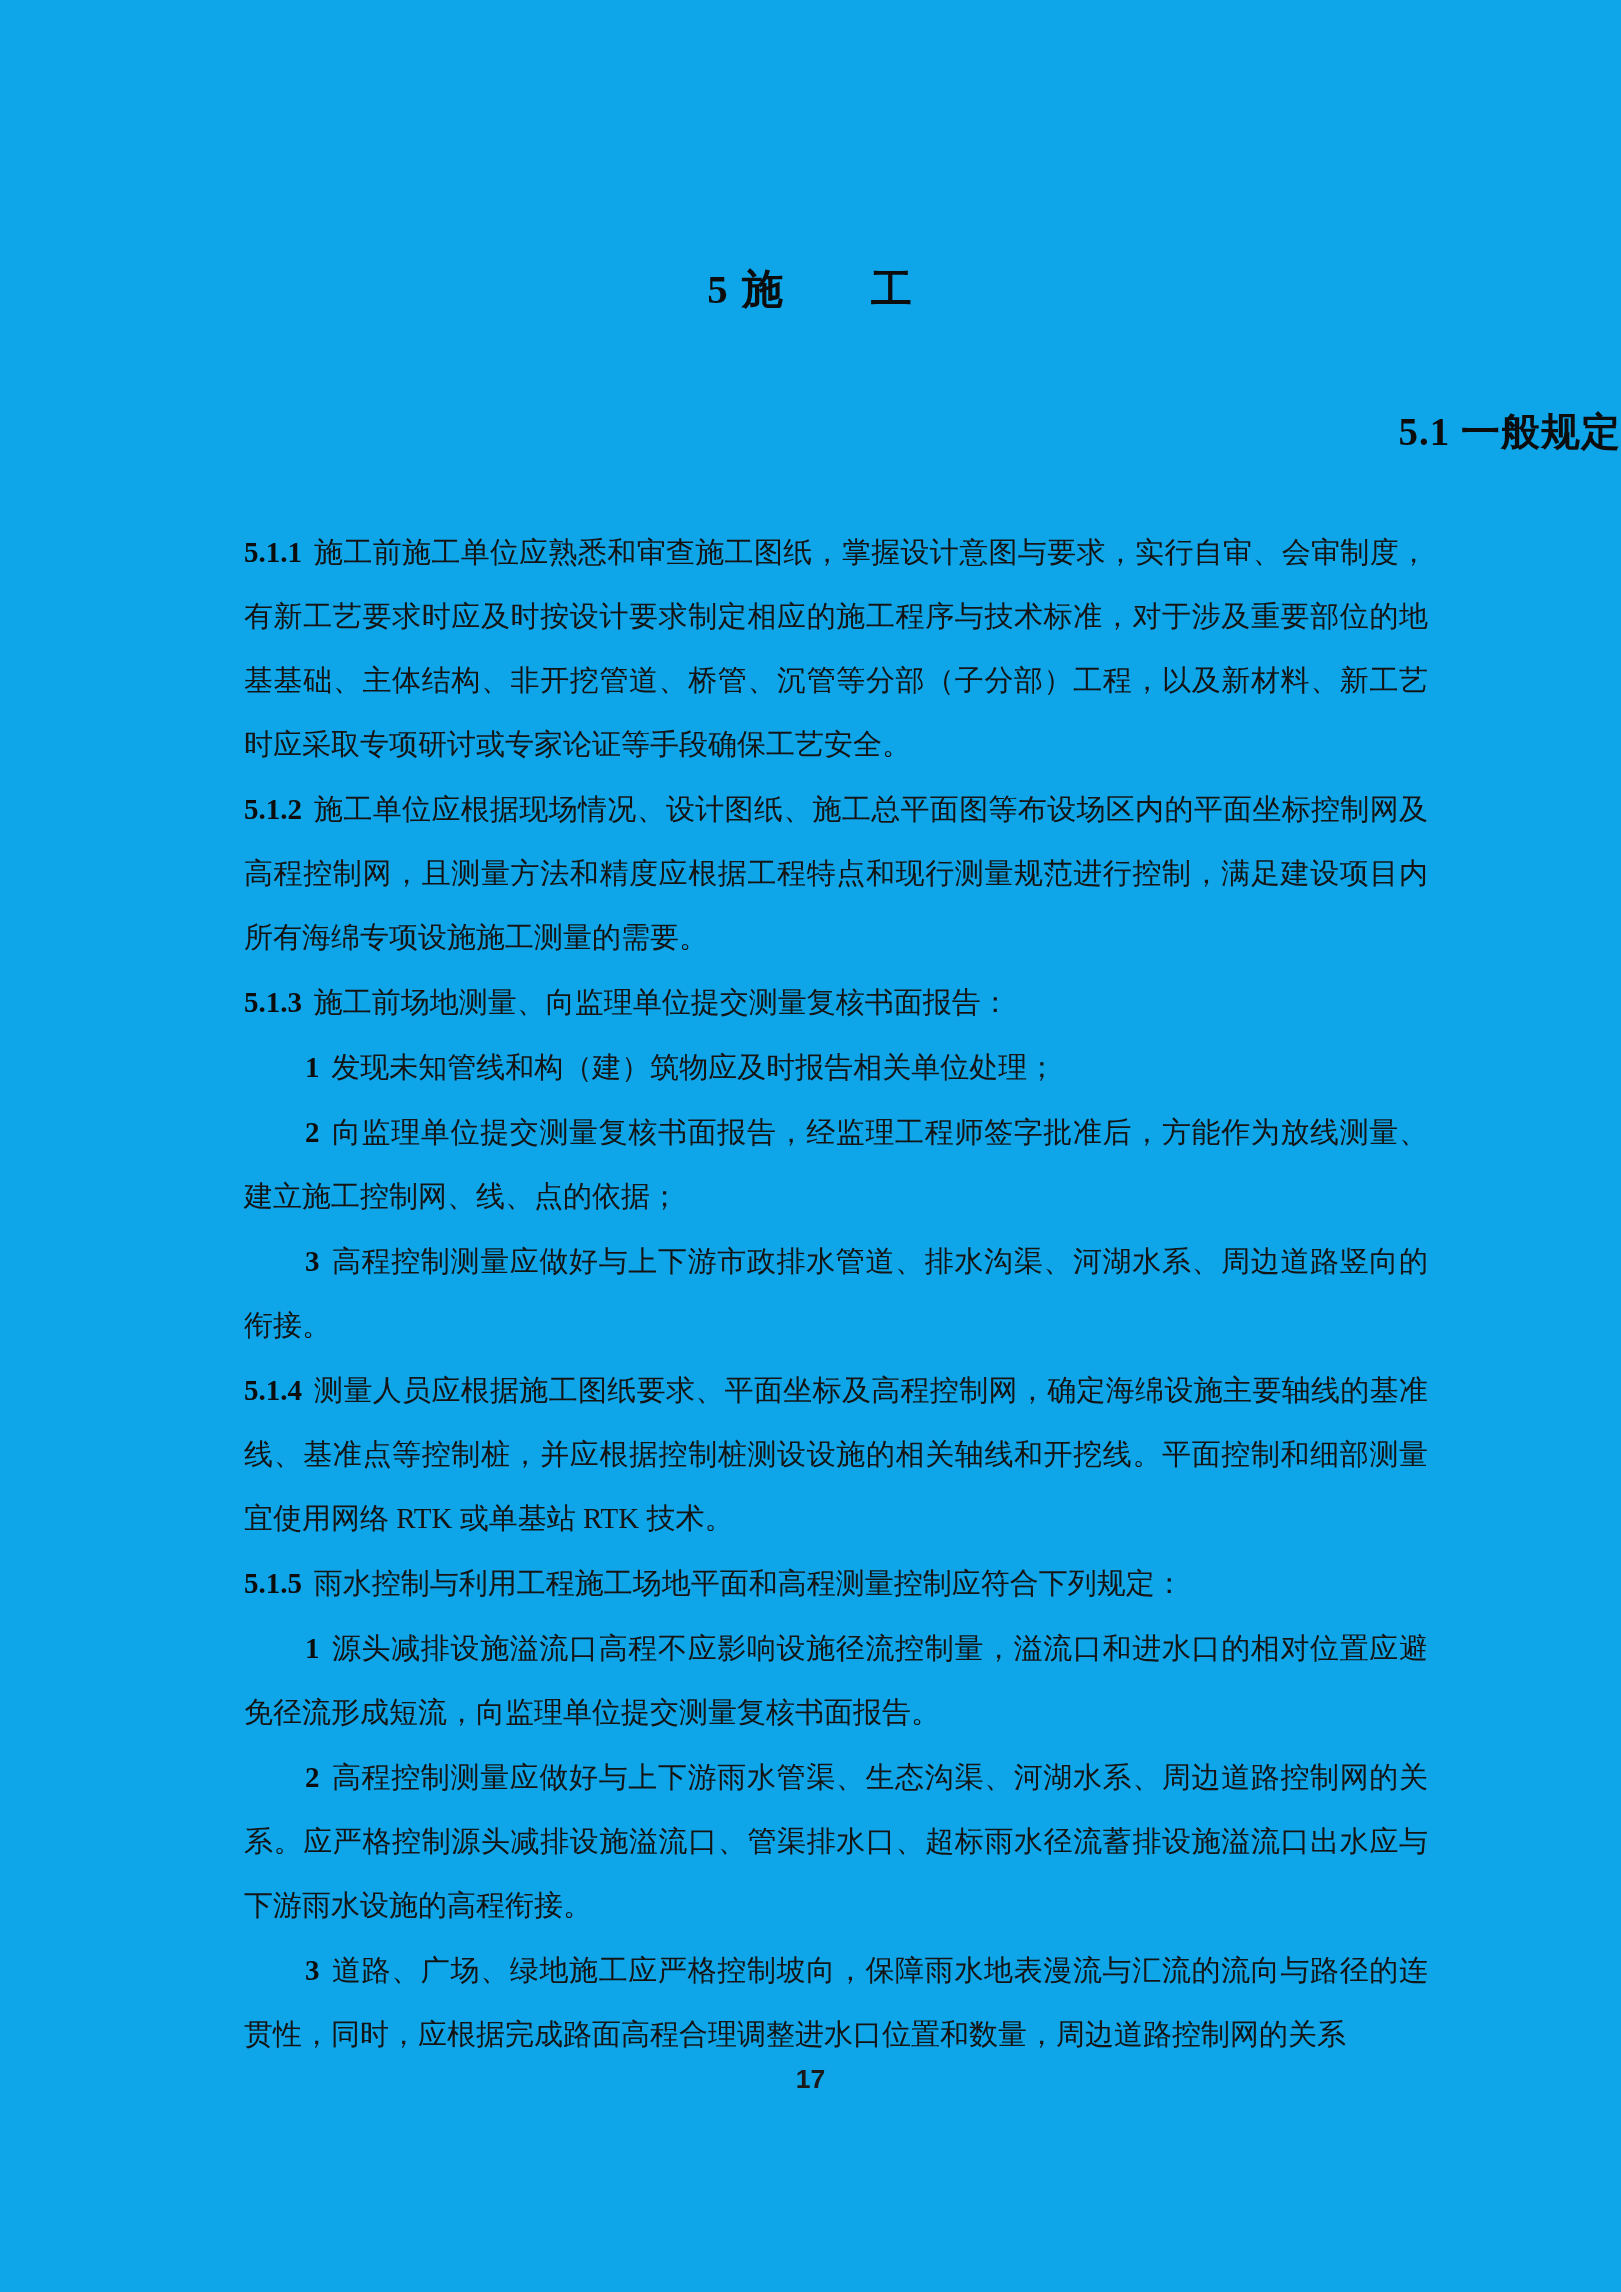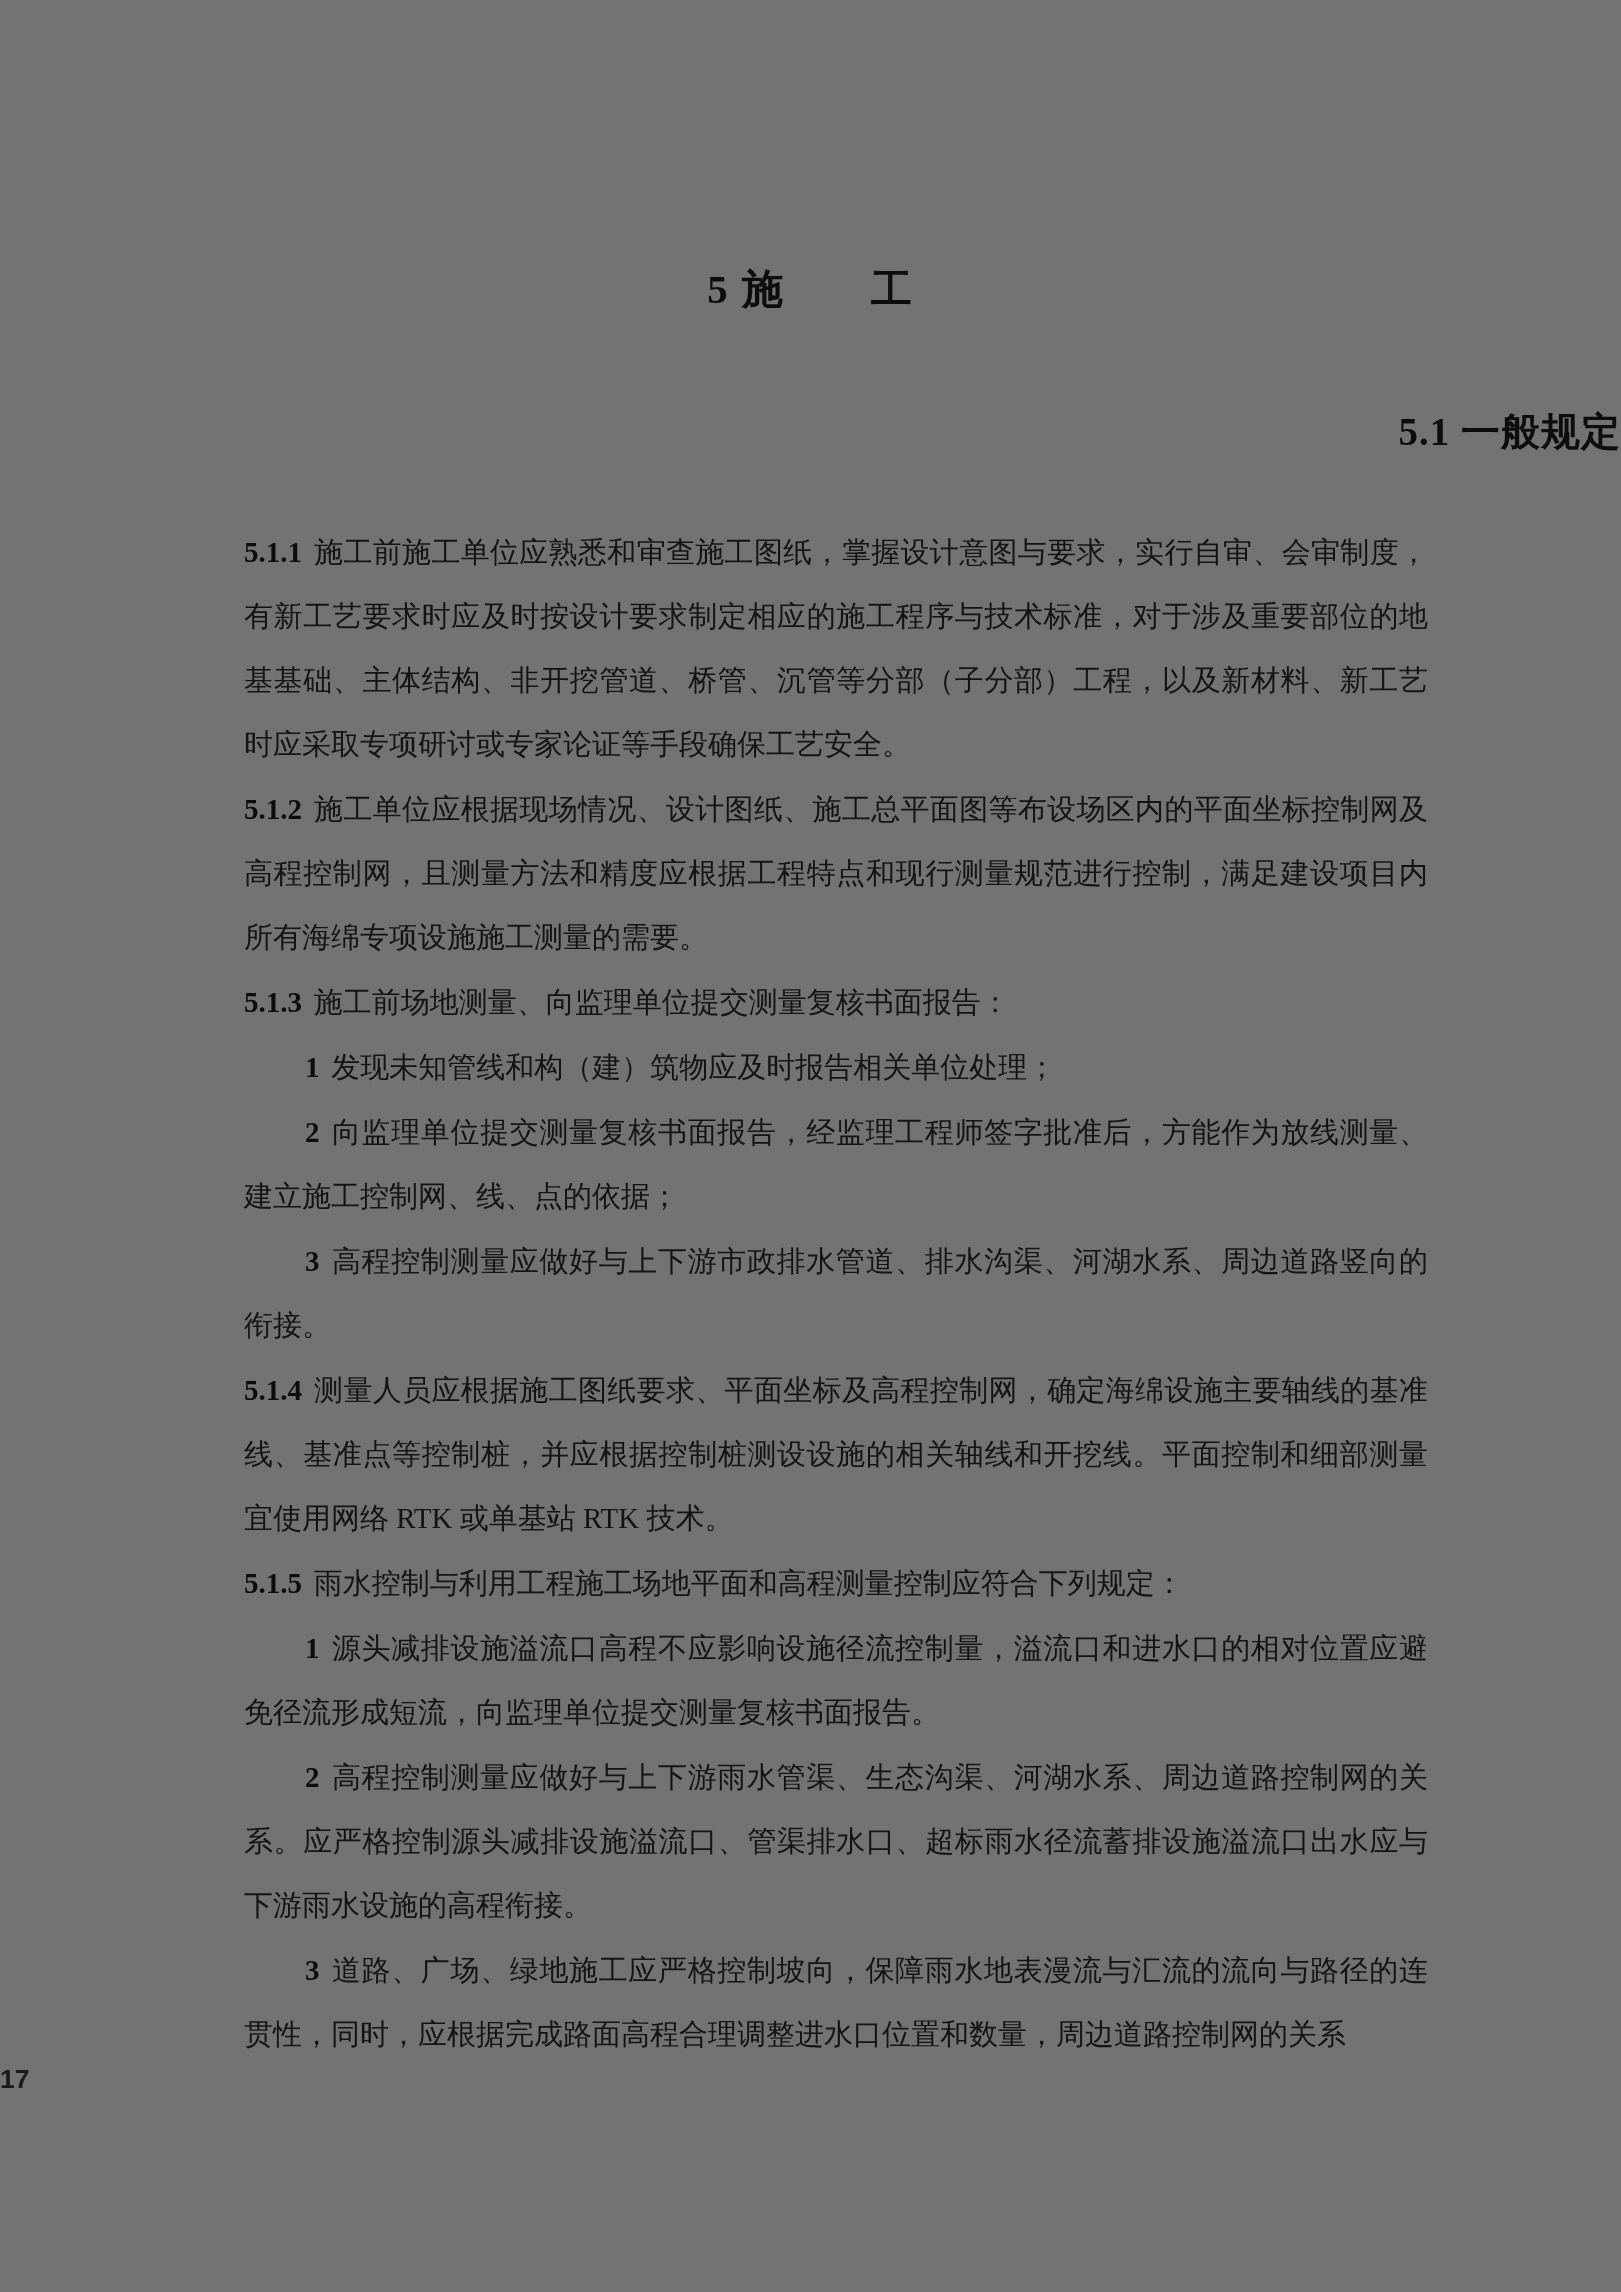--- a/index.html
+++ b/index.html
@@ -4,21 +4,21 @@
 <style>
   html, body {
     margin: 0;
     padding: 0;
     background: #ffffff;
   }
   .page {
     position: relative;
     width: 1621px;
     height: 2293px;
-    background: #737373;
+    background: #0ea5e9;
     color: #111111;
     font-family: "Liberation Serif", "DejaVu Serif", serif;
     overflow: hidden;
   }
   .chapter-title {
     margin: 0;
     padding-top: 267px;
     text-align: center;
     font-size: 41px;
     line-height: 45px;
@@ -52,20 +52,21 @@
   .num {
     font-weight: bold;
     padding-right: 11.8px;
     color: #0d0d0d;
   }
   .page-number {
     position: absolute;
     top: 2064px;
     left: 0;
     width: 100%;
+    text-align: center;
     font-family: "Liberation Sans", "DejaVu Sans", sans-serif;
     font-size: 26.5px;
     font-weight: bold;
     color: #1a1a1a;
   }
 </style>
 </head>
 <body>
 
 <div class="page">

